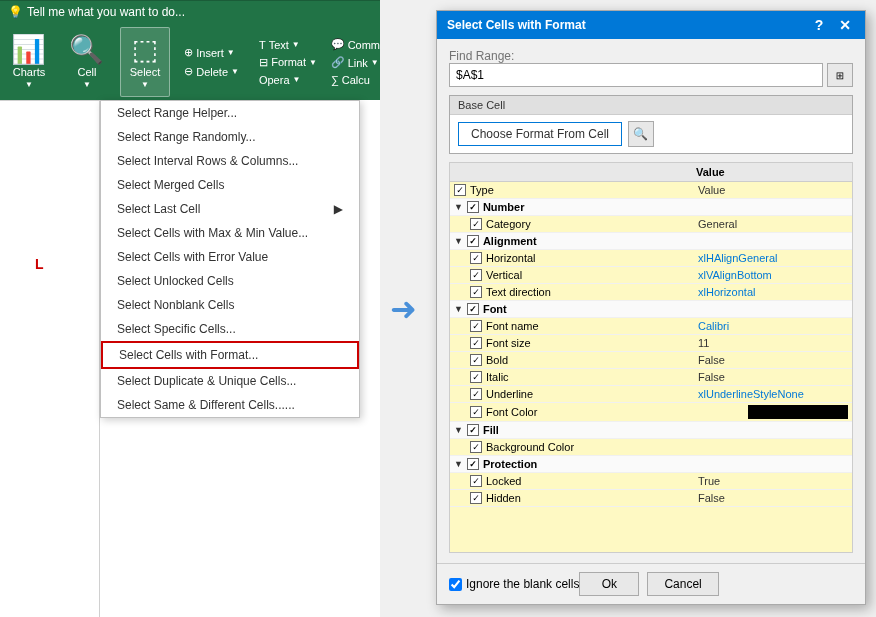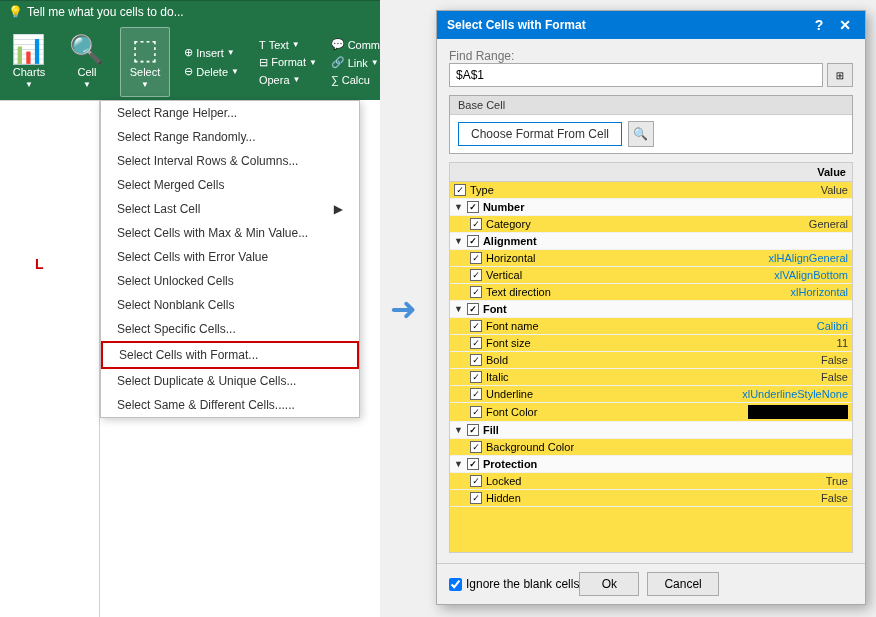--- a/index.html
+++ b/index.html
@@ -280,22 +280,21 @@
       align-items: center;
       justify-content: center;
       font-size: 12px;
     }
 
     
     .tree-table {
       flex: 1;
       overflow-y: auto;
       border: 1px solid #ccc;
-      background: #fde047;
-      text-align: right;
+      background: #fef9c3;
     }
 
     .tree-header {
       display: flex;
       background: #e8e8e8;
       border-bottom: 1px solid #ccc;
       padding: 3px 6px;
       font-size: 11px;
       font-weight: 600;
       position: sticky;
@@ -390,21 +389,21 @@
     .tree-table::-webkit-scrollbar-thumb { background: #bbb; border-radius: 4px; }
   </style>
 </head>
 <body>
 
 <div class="excel-panel">
   <div class="ribbon">
 
     <div class="tell-me-bar">
       <span class="lightbulb">💡</span>
-      <span>Tell me what you cells to do...</span>
+      <span>Tell me what you want to do...</span>
     </div>
 
     <div class="ribbon-buttons">
 
       <div class="ribbon-btn">
         <span class="icon-big">📊</span>
         <span>Charts</span>
         <span class="dropdown-arrow">▼</span>
       </div>
 

